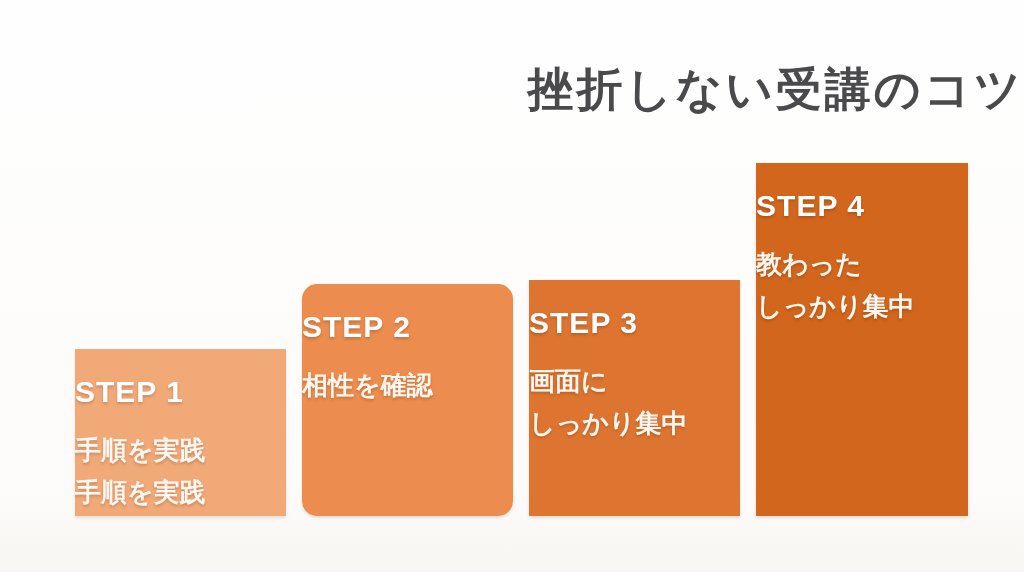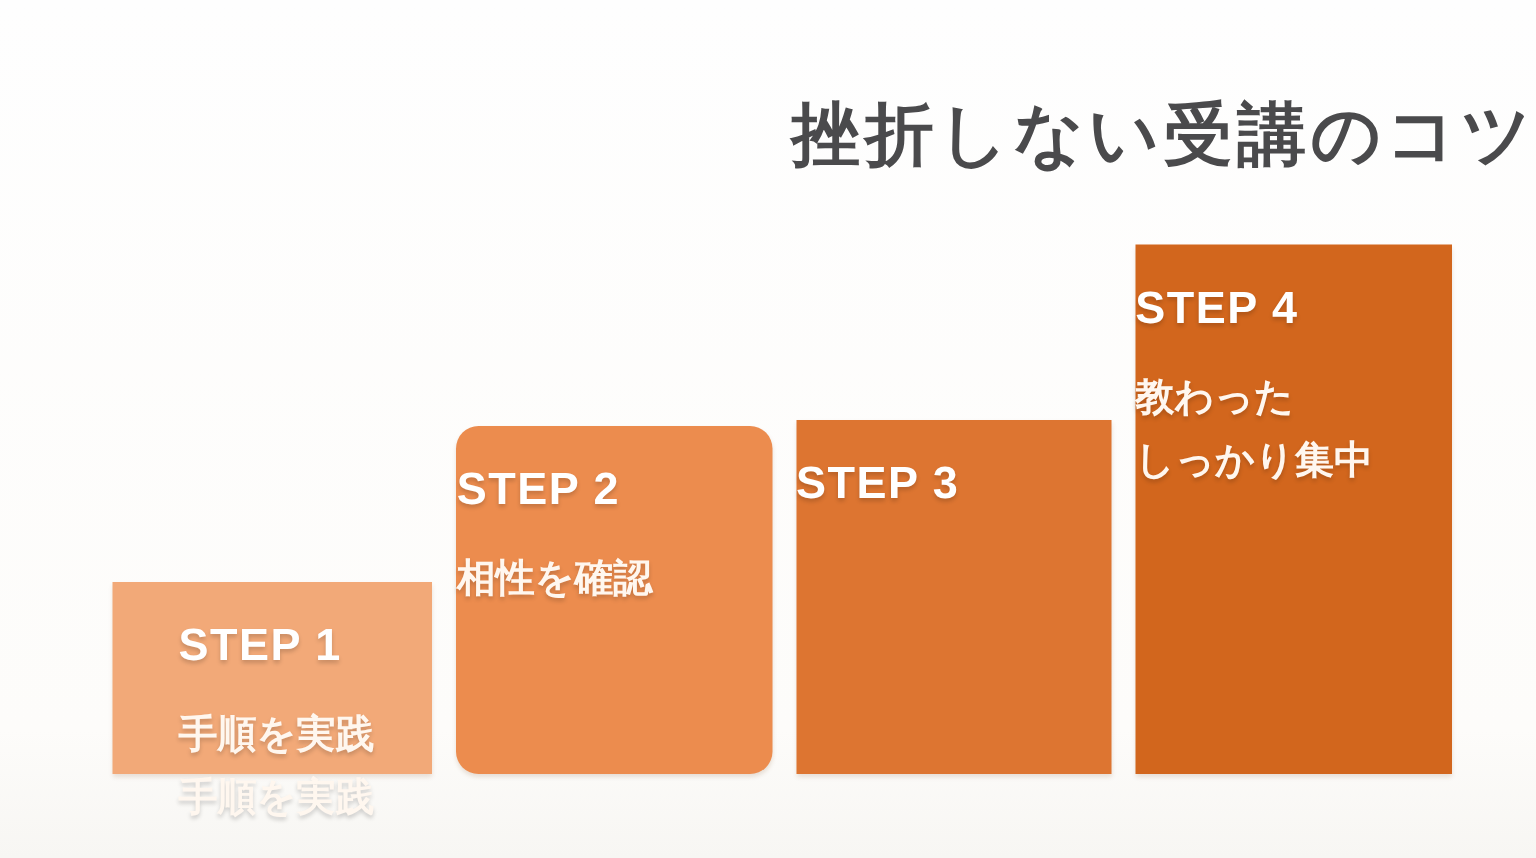--- a/index.html
+++ b/index.html
@@ -65,37 +65,41 @@
 </style>
 </head>
 <body>
 
 <div class="canvas">
 
   <div class="title">挫折しない受講のコツ</div>
 
   <div class="stairs">
 
-    <div class="step-bar" style="background: rgb(242, 169, 120); height: 128px; padding-left: 44px;">
+    <div class="step-bar" style="background: rgb(242, 169, 120); height: 167px;">
       <div class="step-label">STEP 1</div>
       <div class="step-text">
         <div>手順を実践</div>
         <div>手順を実践</div>
       </div>
     </div>
 
     <div class="step-bar" style="background: rgb(236, 140, 78); height: 232px; border-radius: 15px;">
       <div class="step-label">STEP 2</div>
       <div class="step-text">
         <div>相性を確認</div>
       </div>
     </div>
 
     <div class="step-bar" style="background: rgb(221, 117, 49); height: 236px;">
       <div class="step-label">STEP 3</div>
+      <div class="step-text">
+        <div>画面に</div>
+        <div>しっかり集中</div>
+      </div>
     </div>
 
     <div class="step-bar" style="background: rgb(210, 102, 29); height: 353px;">
       <div class="step-label">STEP 4</div>
       <div class="step-text">
         <div>教わった</div>
         <div>しっかり集中</div>
       </div>
     </div>
 

